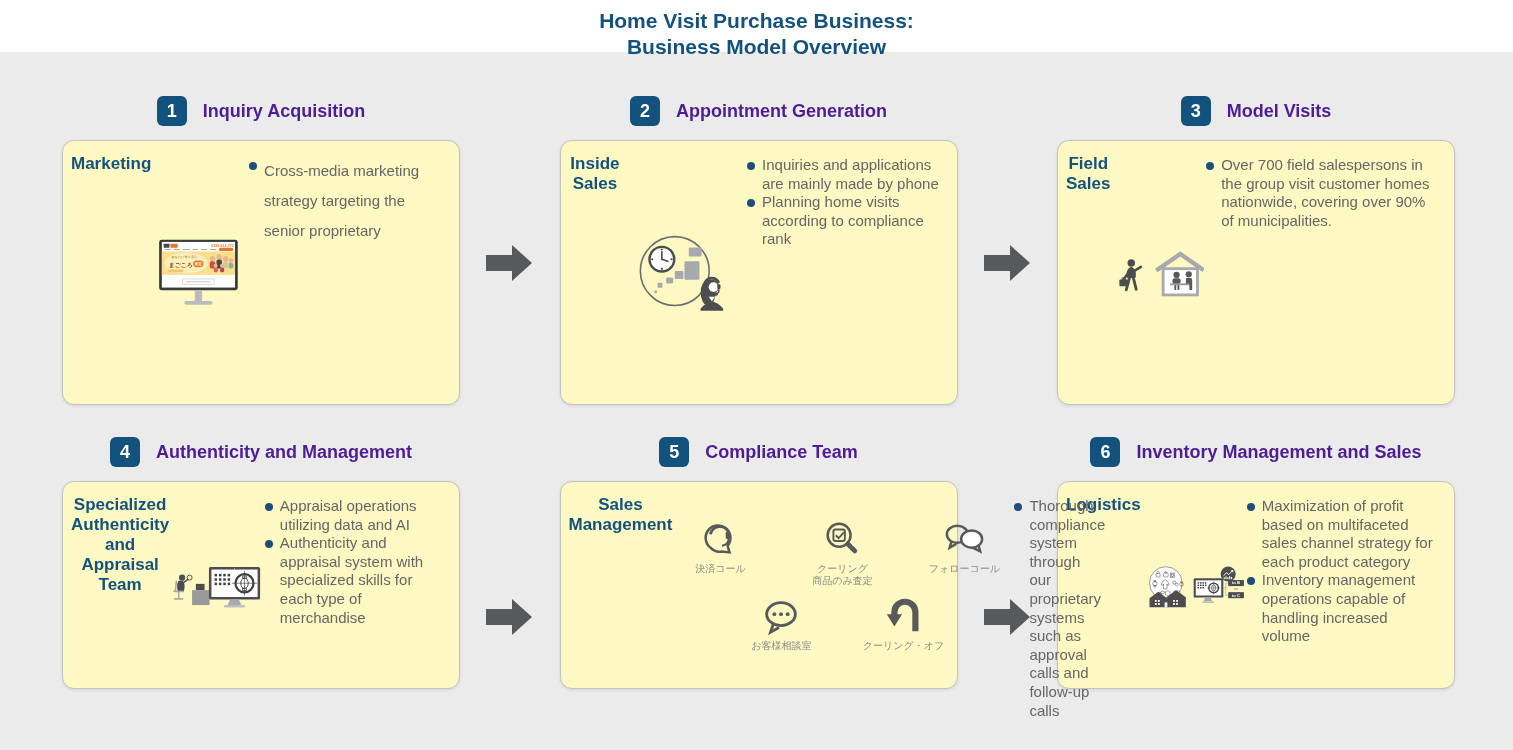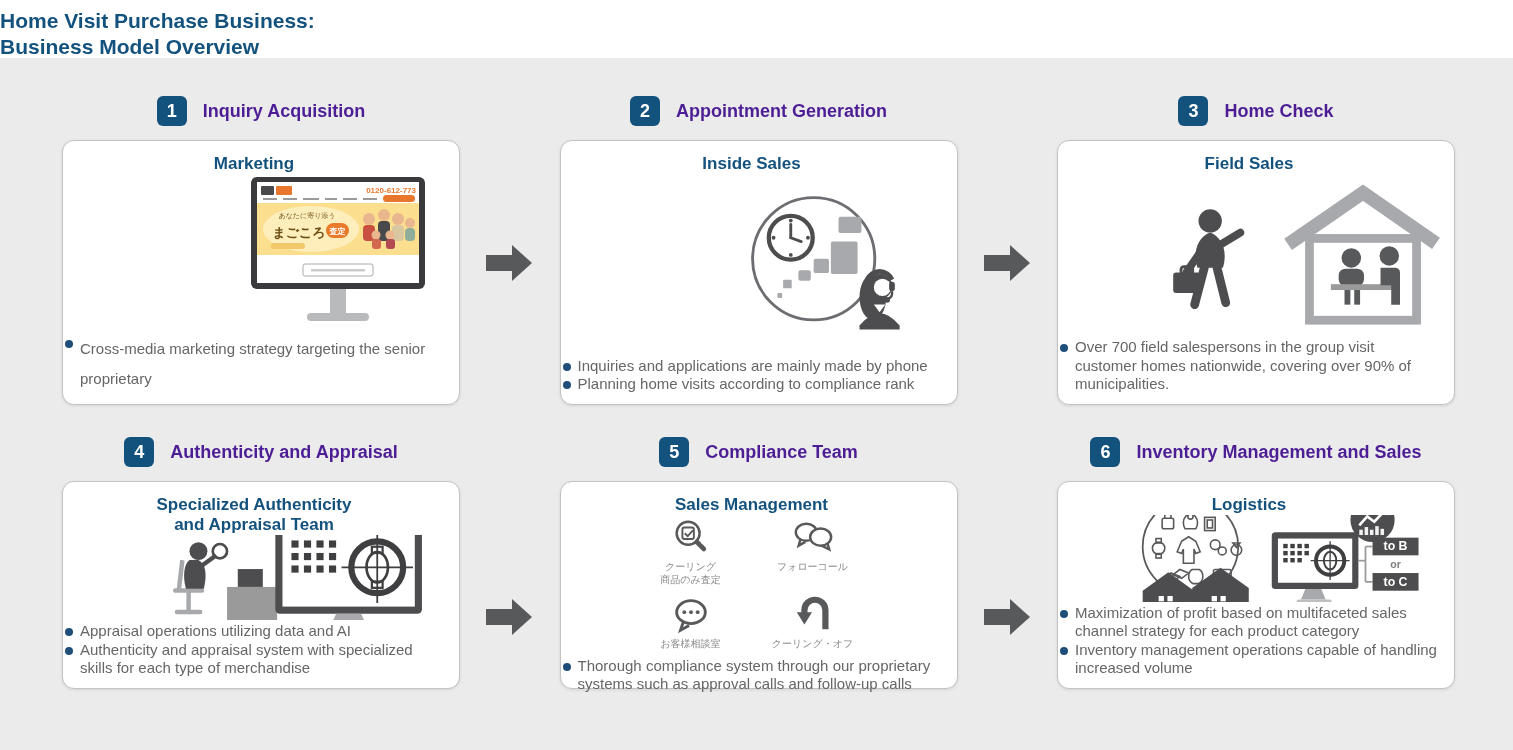--- a/index.html
+++ b/index.html
@@ -1,32 +1,32 @@
 <!DOCTYPE html>
 <html><head>
 <meta charset="utf-8">
 <style>
   * { margin:0; padding:0; box-sizing:border-box; }
   html,body { width:1513px; height:750px; overflow:hidden;
     font-family:"Liberation Sans", sans-serif; background:#ebebeb; }
-  .titlebar { position:absolute; top:0; left:0; width:1513px; height:58px;
-    background:#ffffff; padding-top:8px; }
+  .titlebar { position:absolute; top:0; left:0; width:1513px; height:52px;
+    background:#ffffff; text-align:center; padding-top:8px; }
   .titlebar .t { color:#14527e; font-size:21px; font-weight:bold; line-height:1.22; }
   .row { position:absolute; left:62px; width:1393px; display:grid;
     grid-template-columns:398px 398px 398px; justify-content:space-between; }
   .row1 { top:96px; } .row2 { top:437px; }
   .step-header { height:30px; display:flex; align-items:center;
     justify-content:center; gap:16px; margin-bottom:14px; }
   .badge { width:30px; height:30px; background:#14527e; border-radius:6px;
     color:#fff; font-size:18px; font-weight:bold; display:flex;
     align-items:center; justify-content:center; flex:0 0 auto; }
   .step-label { color:#4c1d95; font-size:18px; font-weight:bold; white-space:nowrap; }
-  .card { background:#ffffff; border:1px solid #c3c3c3; border-radius:12px;
-    box-shadow:0 1px 3px rgba(0,0,0,.10); padding:13px 14px 10px 0;
-    display:flex; flex-direction:column; }
+  .card { background:#fef9c3; border:1px solid #c3c3c3; border-radius:12px;
+    box-shadow:0 1px 3px rgba(0,0,0,.10); padding:13px 14px 10px 8px;
+    display:flex; flex-direction:row; }
   .row1 .card { height:265px; } .row2 .card { height:208px; }
   .card-title { color:#14527e; font-size:17px; font-weight:bold; text-align:center;
     line-height:1.18; white-space:pre-line; }
   .illus { flex:1 1 auto; display:flex; align-items:center; justify-content:flex-end;
     overflow:hidden; }
   ul.bullets { list-style:none; margin-top:2px; }
   ul.bullets li { position:relative; padding-left:17px; color:#666;
     font-size:15px; line-height:1.24; }
   ul.bullets li::before { content:""; position:absolute; left:2px; top:6px;
     width:8px; height:8px; border-radius:50%; background:#1f4e79; }
@@ -151,21 +151,21 @@
       <ul class="bullets">
         <li>Inquiries and applications are mainly made by phone</li>
         <li>Planning home visits according to compliance rank</li>
       </ul>
     </div>
   </div>
 
   <div>
     <div class="step-header">
       <div class="badge">3</div>
-      <div class="step-label">Home Check</div>
+      <div class="step-label">Model Visits</div>
     </div>
     <div class="card">
       <div class="card-title">Field Sales</div>
       <div class="illus">
         <svg width="300" height="146" viewBox="0 0 300 150">
           <g>
             <polyline points="148,64 225,11 300,63" fill="none" stroke="#a7a9ac" stroke-width="14"></polyline>
             <rect x="170" y="58" width="110" height="84" fill="#ffffff" stroke="#a7a9ac" stroke-width="9"></rect>
           </g>
           <g fill="#58595b">
@@ -194,21 +194,21 @@
       </ul>
     </div>
   </div>
 </div>
 
 <div class="row row2">
 
   <div>
     <div class="step-header">
       <div class="badge">4</div>
-      <div class="step-label">Authenticity and Appraisal</div>
+      <div class="step-label">Authenticity and Management</div>
     </div>
     <div class="card">
       <div class="card-title">Specialized Authenticity
 and Appraisal Team</div>
       <div class="illus">
         <svg width="300" height="118" viewBox="0 0 300 132">
           <g>
             <line x1="24" y1="46" x2="20" y2="80" stroke="#a7a9ac" stroke-width="5"></line>
             <line x1="16" y1="80" x2="46" y2="80" stroke="#a7a9ac" stroke-width="5" stroke-linecap="round"></line>
             <line x1="31" y1="80" x2="31" y2="102" stroke="#a7a9ac" stroke-width="5"></line>
@@ -260,20 +260,29 @@
 
   <div>
     <div class="step-header">
       <div class="badge">5</div>
       <div class="step-label">Compliance Team</div>
     </div>
     <div class="card">
       <div class="card-title">Sales Management</div>
       <div class="icon-grid">
         <div class="icon-row">
+          <div class="icon-item">
+            <svg width="42" height="42" viewBox="0 0 44 44" fill="none" stroke="#58595b">
+              <path d="M12,30 a13 13 0 1 1 18,-2 l2,7 l-8,-1 a13 13 0 0 1 -12,-4 z" stroke-width="2.6"></path>
+              <path d="M12,16 A10 10 0 0 1 31,14" stroke-width="3"></path>
+              <rect x="28" y="13" width="5" height="8" rx="2" fill="#58595b" stroke="none"></rect>
+              <path d="M31,21 q0,6 -7,7" stroke-width="2.2"></path>
+            </svg>
+            <div class="cap">決済コール</div>
+          </div>
           <div class="icon-item">
             <svg width="42" height="42" viewBox="0 0 44 44" fill="none" stroke="#58595b">
               <circle cx="19" cy="17" r="12" stroke-width="2.6"></circle>
               <rect x="13" y="11" width="12" height="12" rx="2" stroke-width="2"></rect>
               <path d="M15.5,17 l3,3 l5.5,-6" stroke-width="2"></path>
               <line x1="28" y1="26" x2="37" y2="35" stroke-width="5" stroke-linecap="round" stroke-dasharray="4 2.5"></line>
             </svg>
             <div class="cap">クーリング
 商品のみ査定</div>
           </div>

